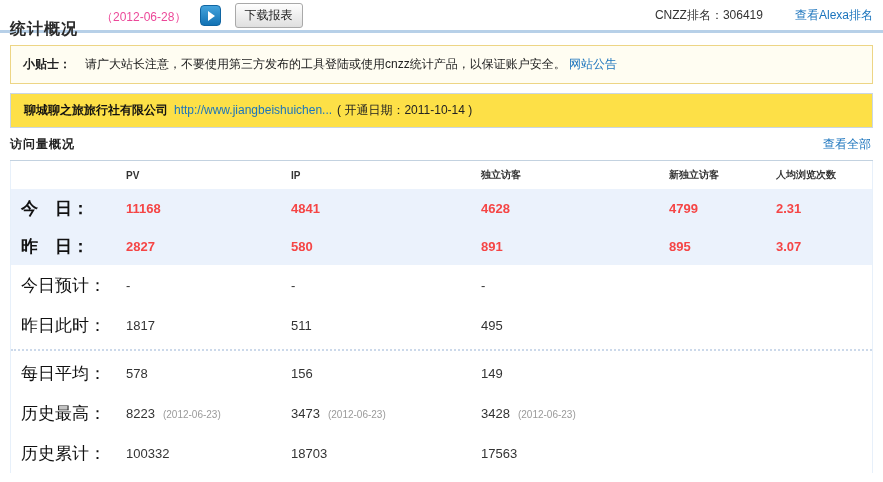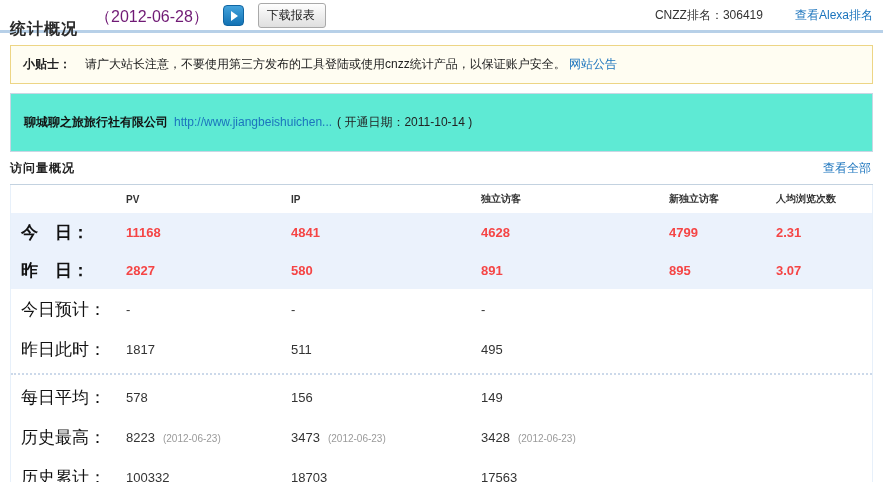--- a/index.html
+++ b/index.html
@@ -14,21 +14,21 @@
   .link { color: var(--link); cursor: pointer; text-decoration: none; }
 
   
   .header {
     display: flex; align-items: center;
     padding: 5px 10px 4px 10px;
     border-bottom: 3px solid #b7d0e8;
     height: 33px;
   }
   .title { font-size: 16px; font-weight: bold; color: #2b2b2b; letter-spacing: 1px; margin-top: 28px; }
-  .date  { font-size: 16px; color: #701a75; margin-left: 17px; padding-top: 3px; }
+  .date  { font-size: 12px; color: #ec4899; margin-left: 23px; padding-top: 3px; }
   .dl-btn { display: inline-flex; align-items: center; margin-left: 14px; cursor: pointer; gap: 17px; }
   .dl-icon {
     width: 21px; height: 21px; border-radius: 4px;
     background: linear-gradient(#44a3dc, #1272b4);
     border: 1px solid #1065a2;
     display: inline-flex; align-items: center; justify-content: center;
     position: relative; z-index: 2;
   }
   .dl-icon .tri {
     width: 0; height: 0; margin-left: 2px;
@@ -53,22 +53,22 @@
     padding: 11px 12px;
     font-size: 12px; color: #222;
     line-height: 15px;
   }
   .tip b { margin-right: 14px; }
 
   
   .site {
     margin: 9px 10px 0 10px;
     border: 1px solid #c9d6e4;
-    background: #5eead4;
-    padding: 20px 13px;
+    background: #fde047;
+    padding: 8px 13px;
     font-size: 12px; color: #222;
   }
   .site b { font-size: 12px; color: #111; }
   .site .url { margin: 0 5px 0 6px; }
 
   
   .section {
     margin: 8px 10px 0 10px;
     display: flex; align-items: flex-end;
     padding-bottom: 7px;

